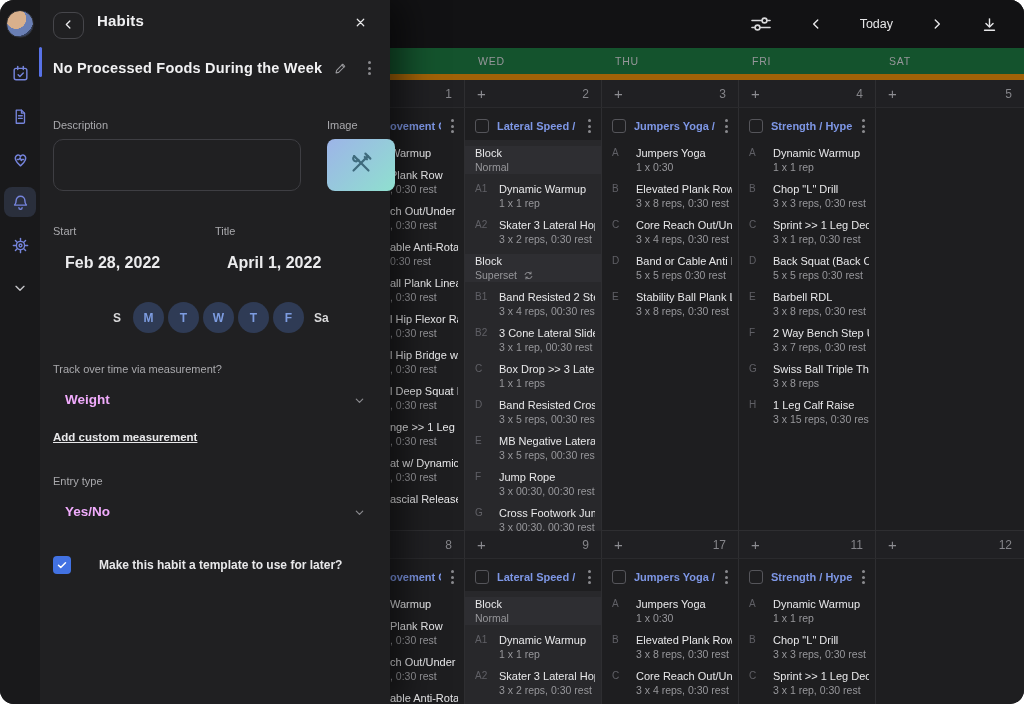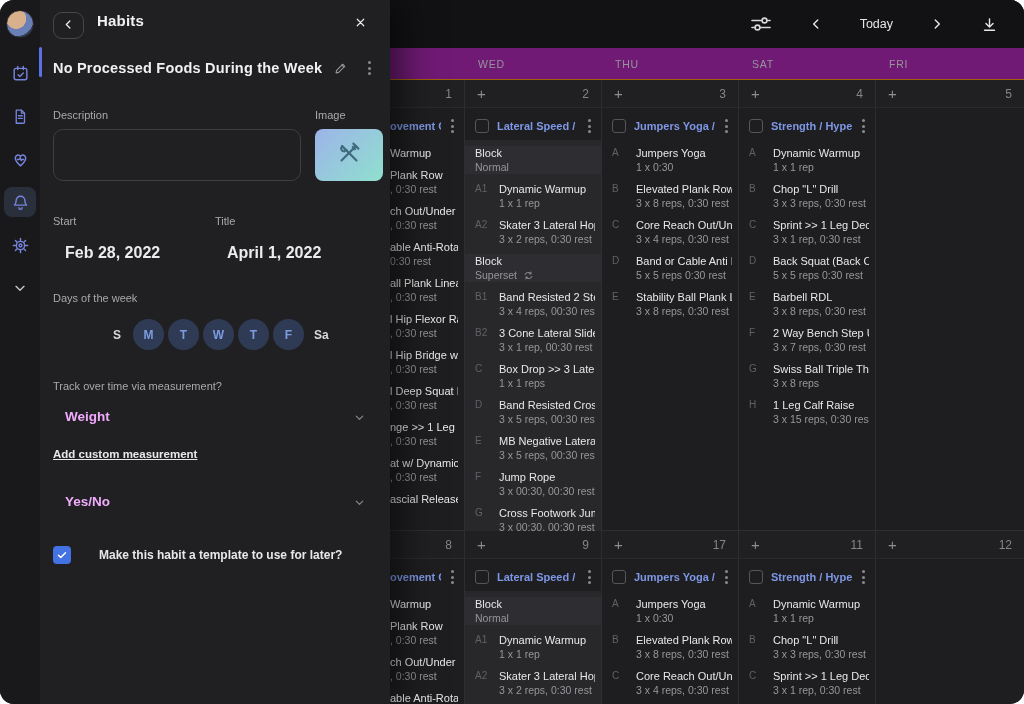--- a/index.html
+++ b/index.html
@@ -10,21 +10,21 @@
   html,body{background:#ffffff}
   body{font-family:"Liberation Sans",sans-serif;-webkit-font-smoothing:antialiased}
   .app{position:relative;width:1024px;height:704px;border-radius:14px;overflow:hidden;background:#1e1e20}
 
   
   .calendar{position:absolute;left:40px;top:0;right:0;bottom:0;background:#1e1e20;z-index:1}
   .topbar{position:absolute;left:0;right:0;top:0;height:48px;background:#121214;display:flex;align-items:center;justify-content:flex-end;gap:37px;padding-right:26px}
   .topbar svg{display:block}
   .today-label{color:#e6e6e8;font-size:12.5px}
   .cal-main{position:absolute;left:287px;top:48px;right:0;bottom:0;display:flex;flex-direction:column}
-  .dayhead-row{height:32px;background:#701a75;display:flex;flex:0 0 32px;border-bottom:1px solid #a16207}
+  .dayhead-row{height:32px;background:#14532d;display:flex;flex:0 0 32px;border-bottom:6px solid #a16207}
   .dayhead{flex:0 0 137px;display:flex;align-items:center;padding-left:14px;color:#96969a;font-size:10.5px;letter-spacing:.8px}
   .dayhead:last-child{flex:1 1 auto}
   .weeks{flex:1;overflow:hidden}
   .week{height:450px;display:flex;flex-direction:column}
   .week + .week{border-top:1px solid #2e2e31}
   .day-row{height:28px;flex:0 0 28px;background:#202023;display:flex;border-bottom:1px solid #2a2a2d}
   .day-cell{flex:0 0 137px;display:flex;align-items:center;justify-content:space-between;padding:0 12px}
   .day-cell:last-child{flex:1 1 auto}
   .day-cell + .day-cell{border-left:1px solid #2e2e31}
   .day-cell .plus{color:#8d8d92;font-size:15px;line-height:1;cursor:pointer}
@@ -65,21 +65,21 @@
   .panel{position:absolute;left:40px;top:0;bottom:0;width:350px;background:#202022;z-index:5;box-shadow:12px 0 34px rgba(0,0,0,.55);padding:0 13px}
   .panel-header{display:flex;align-items:flex-start;padding-top:12px}
   .back-btn{width:31px;height:27px;border:1.5px solid #46464b;border-radius:9px;display:flex;align-items:center;justify-content:center;cursor:pointer;background:transparent}
   .panel-title{color:#f0f0f2;font-size:15px;font-weight:bold;margin-left:13px;letter-spacing:.2px}
   .close-btn{margin-left:auto;margin-right:6px;cursor:pointer;display:flex;padding:4px}
   .habit-row{display:flex;align-items:center;margin-top:20px}
   .habit-title{color:#f0f0f2;font-size:14.5px;font-weight:bold;letter-spacing:.2px}
   .edit-btn{margin-left:10px;cursor:pointer;display:flex;padding:2px}
   .habit-menu{margin-left:auto;margin-right:4px;cursor:pointer}
   .flabel{color:#a9a9ad;font-size:11px}
-  .row-desc{display:flex;margin-top:32px;gap:14px}
+  .row-desc{display:flex;margin-top:42px;gap:26px}
   .desc-block{flex:1}
   .desc-box{margin-top:8px;width:248px;height:52px;background:#202022;border:1px solid #3e3e43;border-radius:10px;resize:none;outline:none;color:#e8e8ea;font-family:"Liberation Sans",sans-serif;font-size:12px;padding:8px 10px}
   .img-block{width:68px}
   .img-tile{margin-top:8px;width:68px;height:52px;border-radius:8px;background:linear-gradient(135deg,#9db4e8 0%,#8fe0cf 100%);display:flex;align-items:center;justify-content:center;cursor:pointer}
   .row-dates{display:flex;margin-top:30px}
   .date-block{width:172px}
   .date-value{color:#ececee;font-size:16px;font-weight:bold;margin-top:17px;padding-left:12px;cursor:pointer}
   .days-section{margin-top:30px}
   .days-row{display:flex;align-items:center;gap:4px;margin-top:15px;padding-left:52px}
   .day-pill{width:24px;text-align:center;color:#d8d8da;font-size:12px;font-weight:bold;cursor:pointer}
@@ -126,22 +126,22 @@
             <path d="M7 10.5 L12 15.5 L17 10.5"></path>
             <path d="M5 20 h14"></path>
         </svg>
       </span>
     </div>
     <div class="cal-main">
       <div class="dayhead-row">
         <div class="dayhead"></div>
         <div class="dayhead">WED</div>
         <div class="dayhead">THU</div>
+        <div class="dayhead">FRI</div>
         <div class="dayhead">SAT</div>
-        <div class="dayhead">FRI</div>
       </div>
       <div class="weeks">
           <div class="week">
             <div class="day-row">
               <div class="day-cell">
                 <span class="plus">+</span>
                 <span class="num">1</span>
               </div>
               <div class="day-cell">
                 <span class="plus">+</span>
@@ -744,21 +744,20 @@
         <div class="flabel">Start</div>
         <div class="date-value">Feb 28, 2022</div>
       </div>
       <div class="date-block">
         <div class="flabel">Title</div>
         <div class="date-value">April 1, 2022</div>
       </div>
     </div>
 
     <div class="days-section">
-      <div class="flabel">Days of the week</div>
       <div class="days-row">
           <span class="day-pill">S</span>
           <span class="day-pill sel">M</span>
           <span class="day-pill sel">T</span>
           <span class="day-pill sel">W</span>
           <span class="day-pill sel">T</span>
           <span class="day-pill sel">F</span>
           <span class="day-pill last">Sa</span>
         </div>
     </div>
@@ -771,20 +770,21 @@
           <svg width="11" height="11" viewBox="0 0 24 24" fill="none" stroke="currentColor" stroke-width="2.6" stroke-linecap="round" stroke-linejoin="round">
               <path d="M5 9 L12 16 L19 9"></path>
             </svg>
         </span>
       </div>
     </div>
 
     <span class="add-link">Add custom measurement</span>
 
     <div class="field-section">
+      <div class="flabel">Entry type</div>
       <div class="select-row">
         <span class="select-value">Yes/No</span>
         <span class="select-chevron">
           <svg width="11" height="11" viewBox="0 0 24 24" fill="none" stroke="currentColor" stroke-width="2.6" stroke-linecap="round" stroke-linejoin="round">
               <path d="M5 9 L12 16 L19 9"></path>
             </svg>
         </span>
       </div>
     </div>
 

